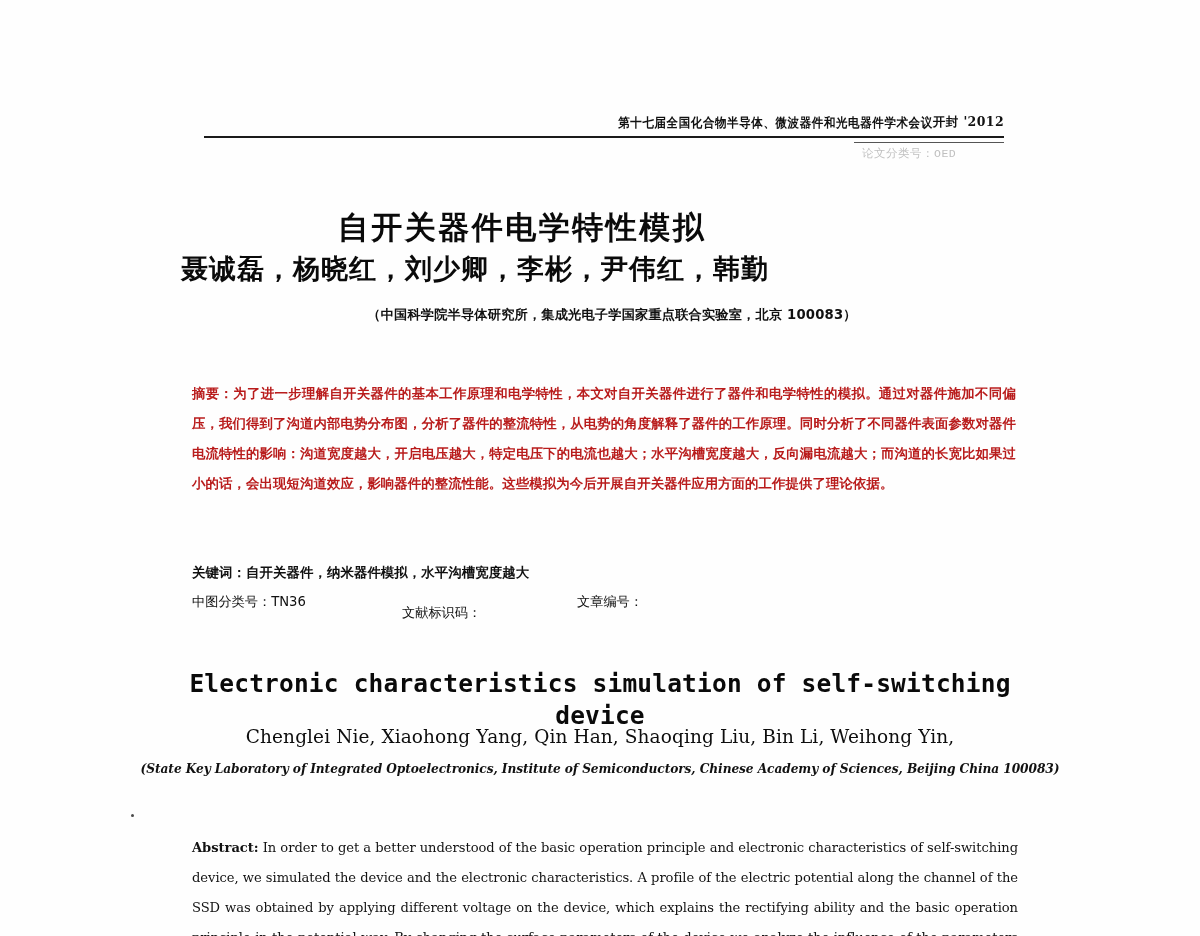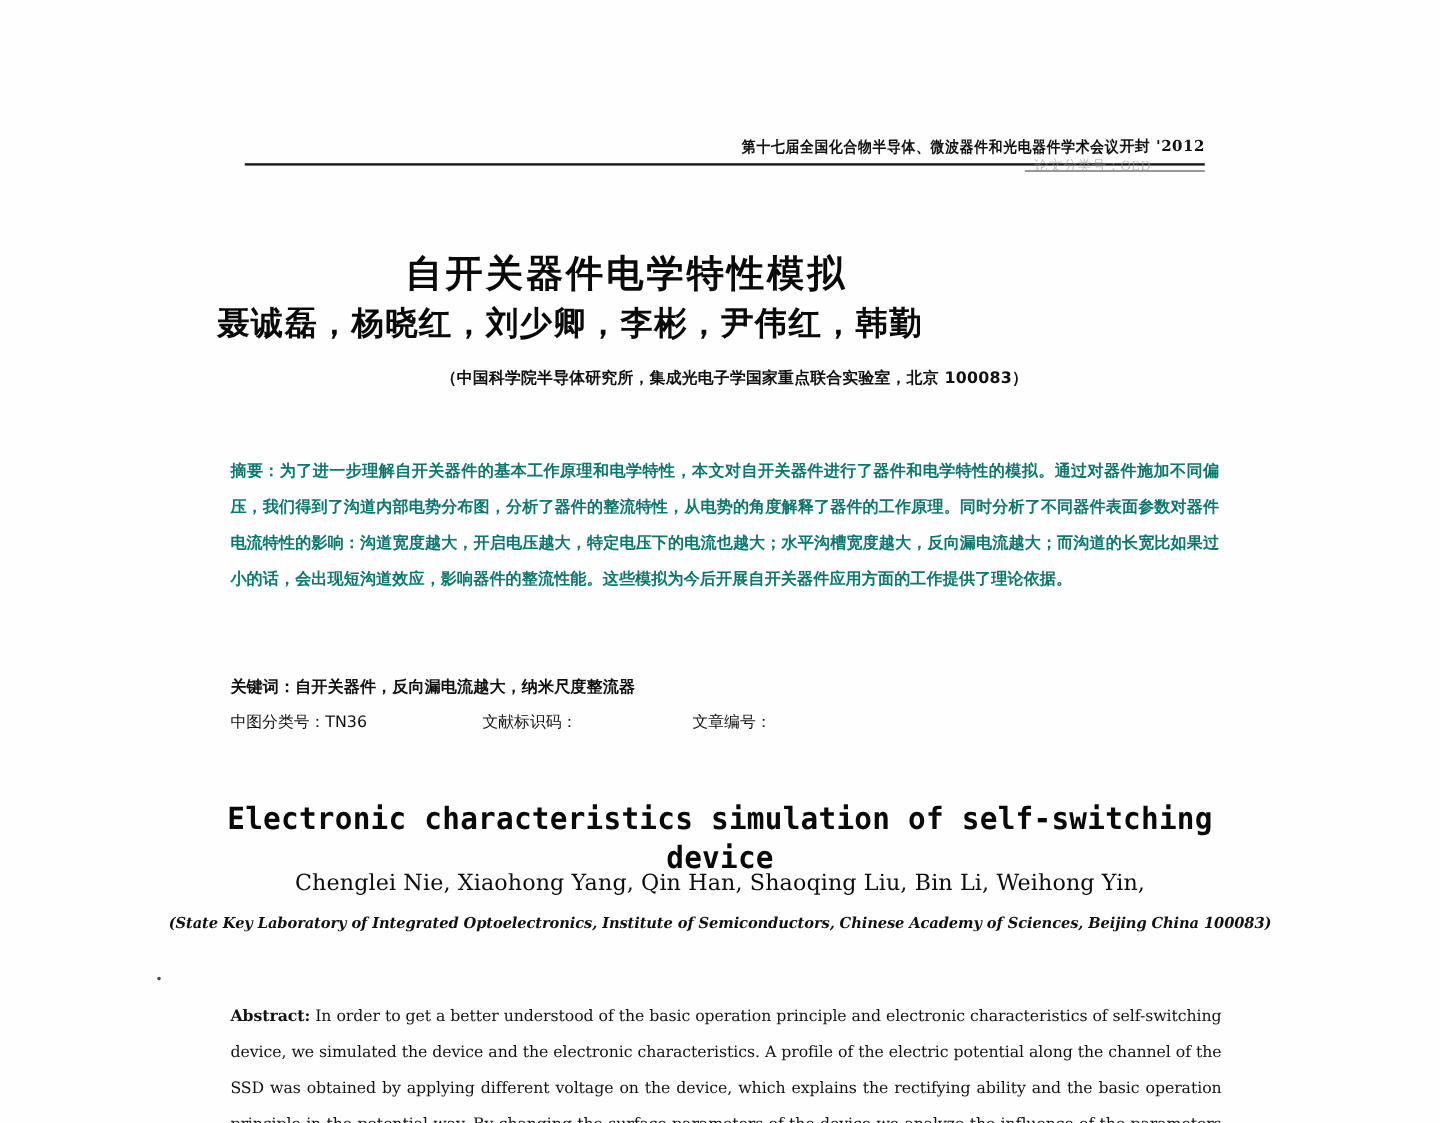--- a/index.html
+++ b/index.html
@@ -61,22 +61,22 @@
     position: absolute;
     left: 854px;
     top: 142px;
     width: 150px;
     height: 0;
     border-top: 1px solid #555;
   }
   .class-code {
     position: absolute;
     left: 862px;
-    top: 131px;
-    font-family: Liberation Serif, serif;
+    top: 146px;
+    font-family: Liberation Mono, monospace;
     font-size: 11.5px;
     color: #9a9a9a;
     letter-spacing: 0.5px;
     opacity: 0.62;
     white-space: nowrap;
   }
 
   
   .cn-title {
     position: absolute;
@@ -121,21 +121,21 @@
     position: absolute;
     left: 192px;
     top: 366px;
     width: 824px;
     font-family: "DejaVu Sans", sans-serif;
     font-size: 13.4px;
     font-weight: bold;
     line-height: 30px;
     text-align: justify;
     text-justify: inter-ideograph;
-    color: #0f766e;
+    color: #b91c1c;
     letter-spacing: 0.1px;
   }
   .cn-abstract .lbl { font-weight: bold; }
 
   .cn-keywords {
     position: absolute;
     left: 192px;
     top: 551px;
     width: 824px;
     font-family: "DejaVu Sans", sans-serif;
@@ -149,21 +149,21 @@
     left: 192px;
     top: 593px;
     width: 824px;
     font-family: "DejaVu Sans", sans-serif;
     font-size: 13.2px;
     color: #101010;
     display: flex;
     white-space: nowrap;
   }
   .cn-clc .f1 { width: 210px; }
-  .cn-clc .f2 { width: 175px; }
+  .cn-clc .f2 { width: 175px; margin-top: 11px; }
   .cn-clc .f3 { }
 
   
   .en-title {
     position: absolute;
     left: 170px;
     top: 646px;
     width: 860px;
     text-align: center;
     font-family: "DejaVu Sans Mono", monospace;
@@ -240,21 +240,21 @@
 
   <h1 class="cn-title">自开关器件电学特性模拟</h1>
   <div class="cn-authors">聂诚磊，杨晓红，刘少卿，李彬，尹伟红，韩勤</div>
   <div class="cn-affil">（中国科学院半导体研究所，集成光电子学国家重点联合实验室，北京 100083）</div>
 
   <p class="cn-abstract">
     <span class="lbl">摘要：</span><span>为了进一步理解自开关器件的基本工作原理和电学特性，本文对自开关器件进行了器件和电学特性的模拟。通过对器件施加不同偏压，我们得到了沟道内部电势分布图，分析了器件的整流特性，从电势的角度解释了器件的工作原理。同时分析了不同器件表面参数对器件电流特性的影响：沟道宽度越大，开启电压越大，特定电压下的电流也越大；水平沟槽宽度越大，反向漏电流越大；而沟道的长宽比如果过小的话，会出现短沟道效应，影响器件的整流性能。这些模拟为今后开展自开关器件应用方面的工作提供了理论依据。</span>
   </p>
 
   <p class="cn-keywords">
-    <span class="lbl">关键词：</span><span>自开关器件，反向漏电流越大，纳米尺度整流器</span>
+    <span class="lbl">关键词：</span><span>自开关器件，纳米器件模拟，水平沟槽宽度越大</span>
   </p>
 
   <div class="cn-clc">
     <span class="f1">中图分类号：TN36</span>
     <span class="f2">文献标识码：</span>
     <span class="f3">文章编号：</span>
   </div>
 
   <h2 class="en-title">Electronic characteristics simulation of self-switching device</h2>
   <div class="en-authors">Chenglei Nie, Xiaohong Yang, Qin Han, Shaoqing Liu, Bin Li, Weihong Yin,</div>

